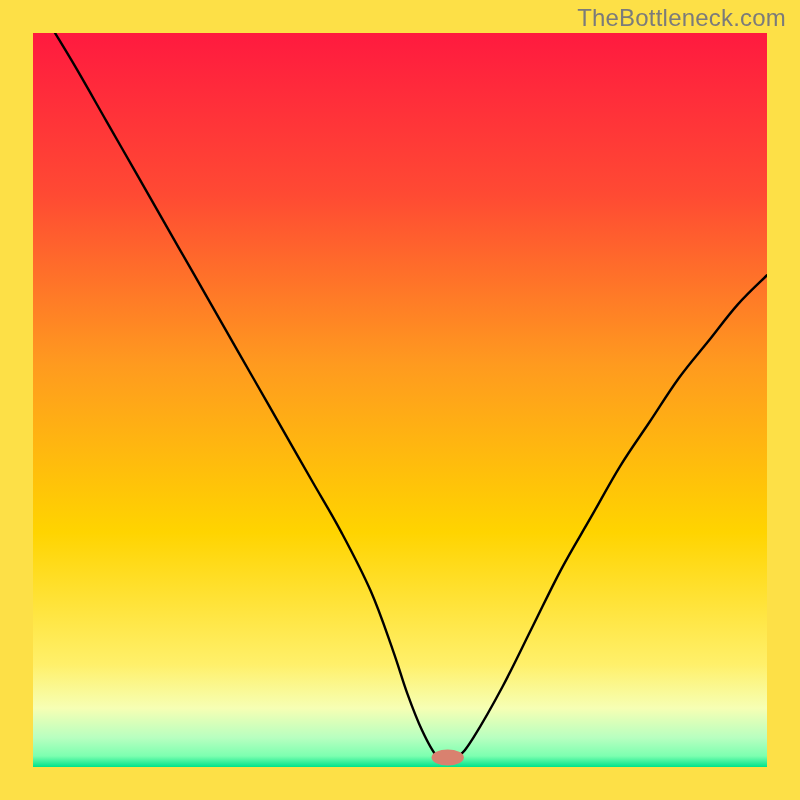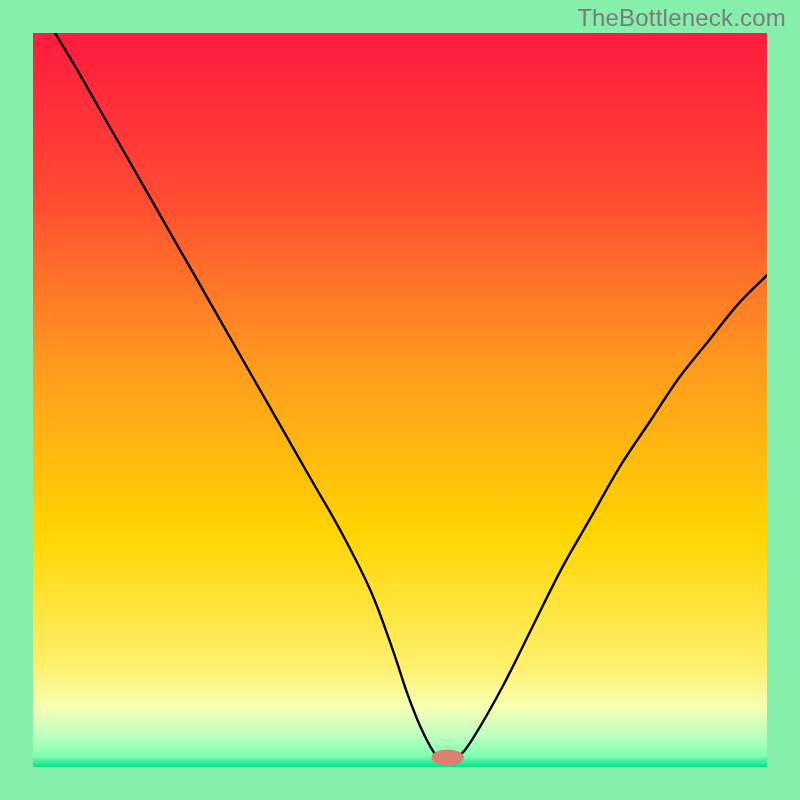--- a/index.html
+++ b/index.html
@@ -10,21 +10,21 @@
     background: #000000;
     overflow: hidden;
     font-family: Arial, Helvetica, sans-serif;
   }
   .frame {
     position: absolute;
     left: 0;
     top: 0;
     width: 800px;
     height: 800px;
-    background: #86efac;
+    background: #fde047;
   }
   .watermark {
     position: absolute;
     top: 4px;
     right: 14px;
     color: #7b7b7b;
     font-size: 24px;
     font-weight: 500;
     letter-spacing: 0.2px;
     z-index: 10;

